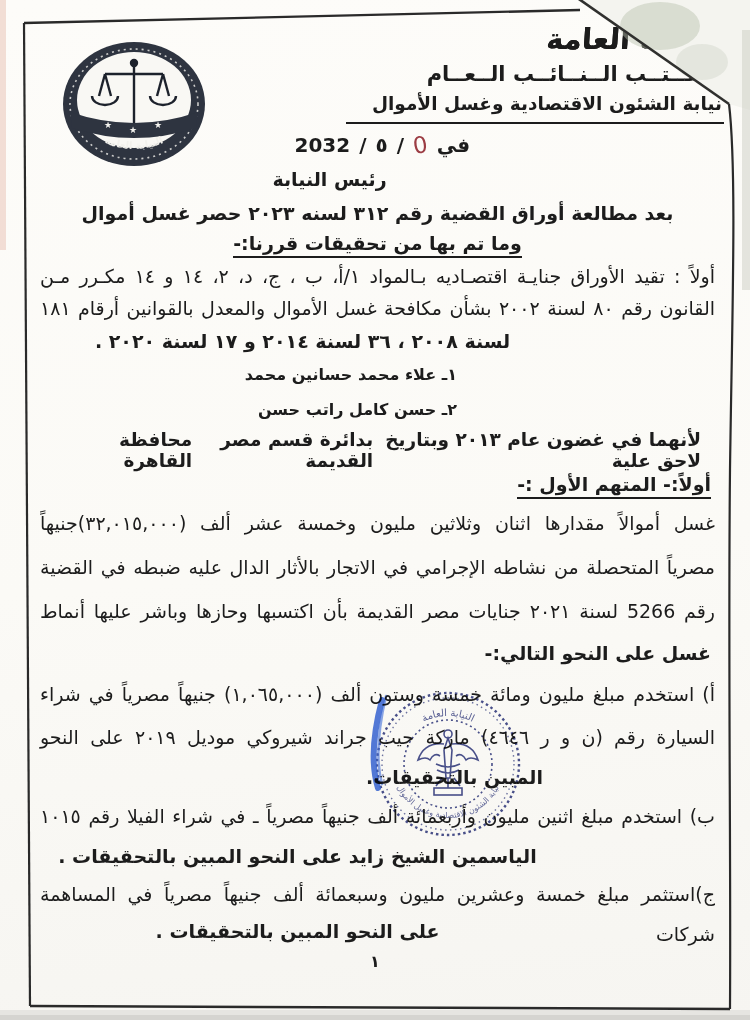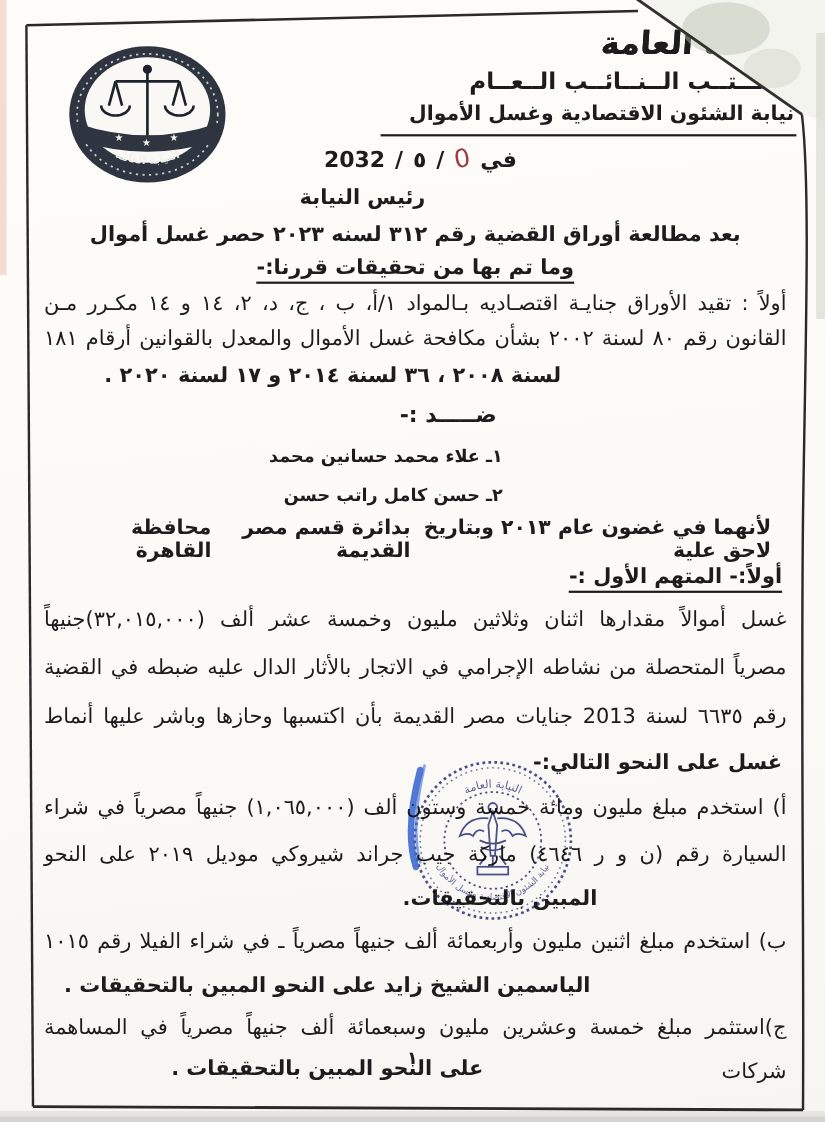--- a/index.html
+++ b/index.html
@@ -126,37 +126,36 @@
     <div class="row r-review center">بعد مطالعة أوراق القضية رقم ٣١٢ لسنه ٢٠٢٣ حصر غسل أموال</div>
 
     <div class="row r-decision center">
       <span class="u">وما تم بها من تحقيقات قررنا:-</span>
     </div>
 
     <div class="just fo">أولاً : تقيد الأوراق جنايـة اقتصـاديه بـالمواد ١/أ، ب ، ج، د، ٢، ١٤ و ١٤ مكـرر مـن</div>
     <div class="just fo">القانون رقم ٨٠ لسنة ٢٠٠٢ بشأن مكافحة غسل الأموال والمعدل بالقوانين أرقام ١٨١</div>
     <div class="fo3">لسنة ٢٠٠٨ ، ٣٦ لسنة ٢٠١٤ و ١٧ لسنة ٢٠٢٠ .</div>
 
-    <div class="row r-dhad">ضـــــد :-</div>
     <div class="row r-name">١ـ علاء محمد حسانين محمد</div>
     <div class="row r-name r-name2">٢ـ حسن كامل راتب حسن</div>
 
     <div class="row r-jur">
       <span>لأنهما في غضون عام ٢٠١٣ وبتاريخ لاحق علية</span>
       <span>بدائرة قسم مصر القديمة</span>
       <span>محافظة القاهرة</span>
     </div>
 
     <div class="row r-head">
       <span class="u">أولاً:- المتهم الأول :-</span>
     </div>
 
     <div class="just b">غسل أموالاً مقدارها اثنان وثلاثين مليون وخمسة عشر ألف (٣٢,٠١٥,٠٠٠)جنيهاً</div>
     <div class="just b">مصرياً المتحصلة من نشاطه الإجرامي في الاتجار بالأثار الدال عليه ضبطه في القضية</div>
-    <div class="just b">رقم ٦٦٣٥ لسنة 2013 جنايات مصر القديمة بأن اكتسبها وحازها وباشر عليها أنماط</div>
+    <div class="just b">رقم 5266 لسنة ٢٠٢١ جنايات مصر القديمة بأن اكتسبها وحازها وباشر عليها أنماط</div>
     <div class="row b4">غسل على النحو التالي:-</div>
 
     <div class="just a">أ) استخدم مبلغ مليون ومائة خمسة وستون ألف (١,٠٦٥,٠٠٠) جنيهاً مصرياً في شراء</div>
     <div class="just a">السيارة رقم (ن و ر ٤٦٤٦) ماركة جيب جراند شيروكي موديل ٢٠١٩ على النحو</div>
     <div class="row a3">المبين بالتحقيقات.</div>
 
     <div class="just bb1">ب) استخدم مبلغ اثنين مليون وأربعمائة ألف جنيهاً مصرياً ـ في شراء الفيلا رقم ١٠١٥</div>
     <div class="row bb2">الياسمين الشيخ زايد  على النحو المبين بالتحقيقات .</div>
 
     <div class="just c1">ج)استثمر مبلغ خمسة وعشرين مليون وسبعمائة ألف جنيهاً مصرياً في المساهمة شركات</div>

